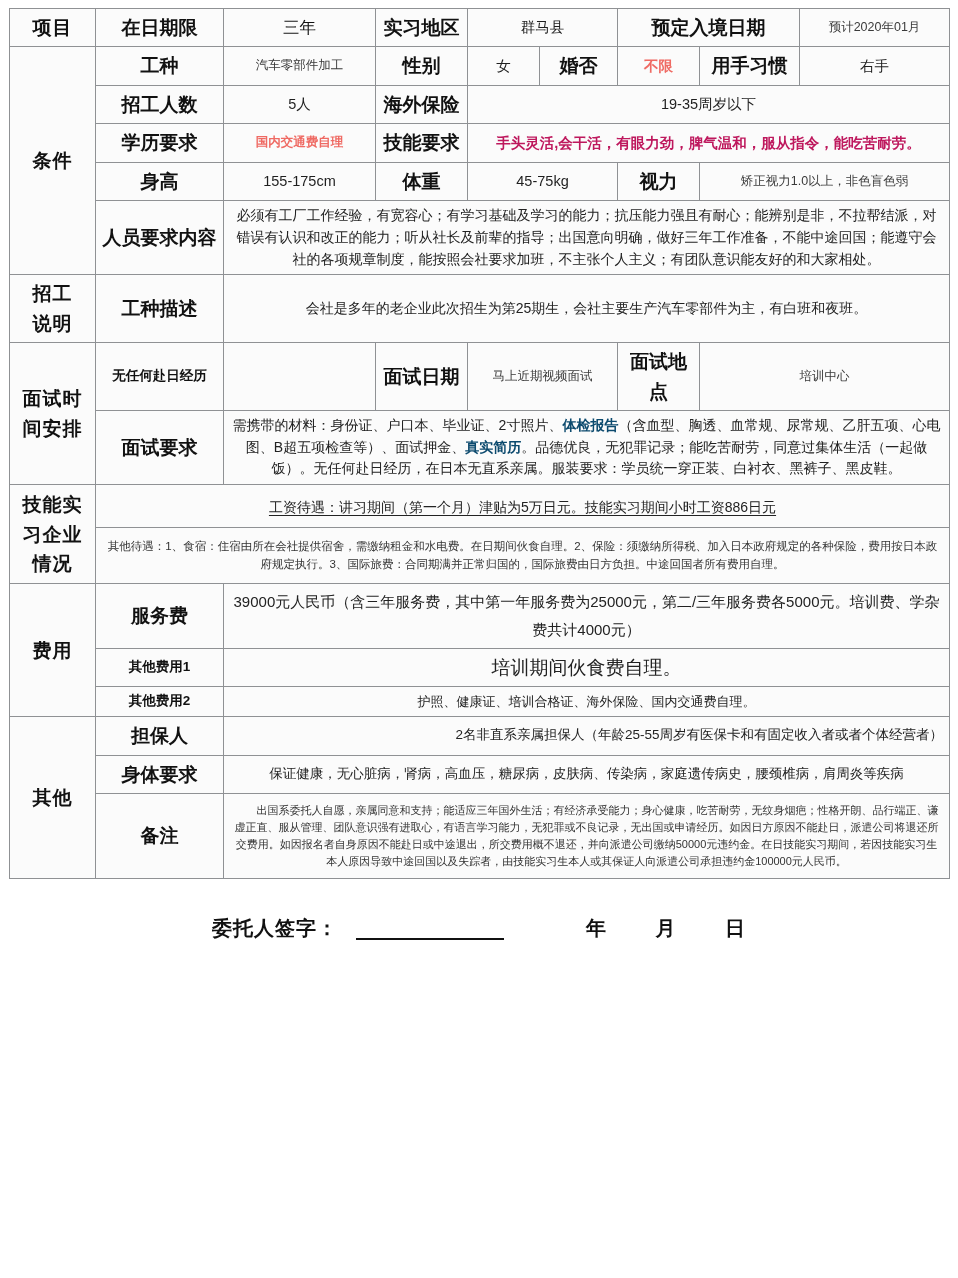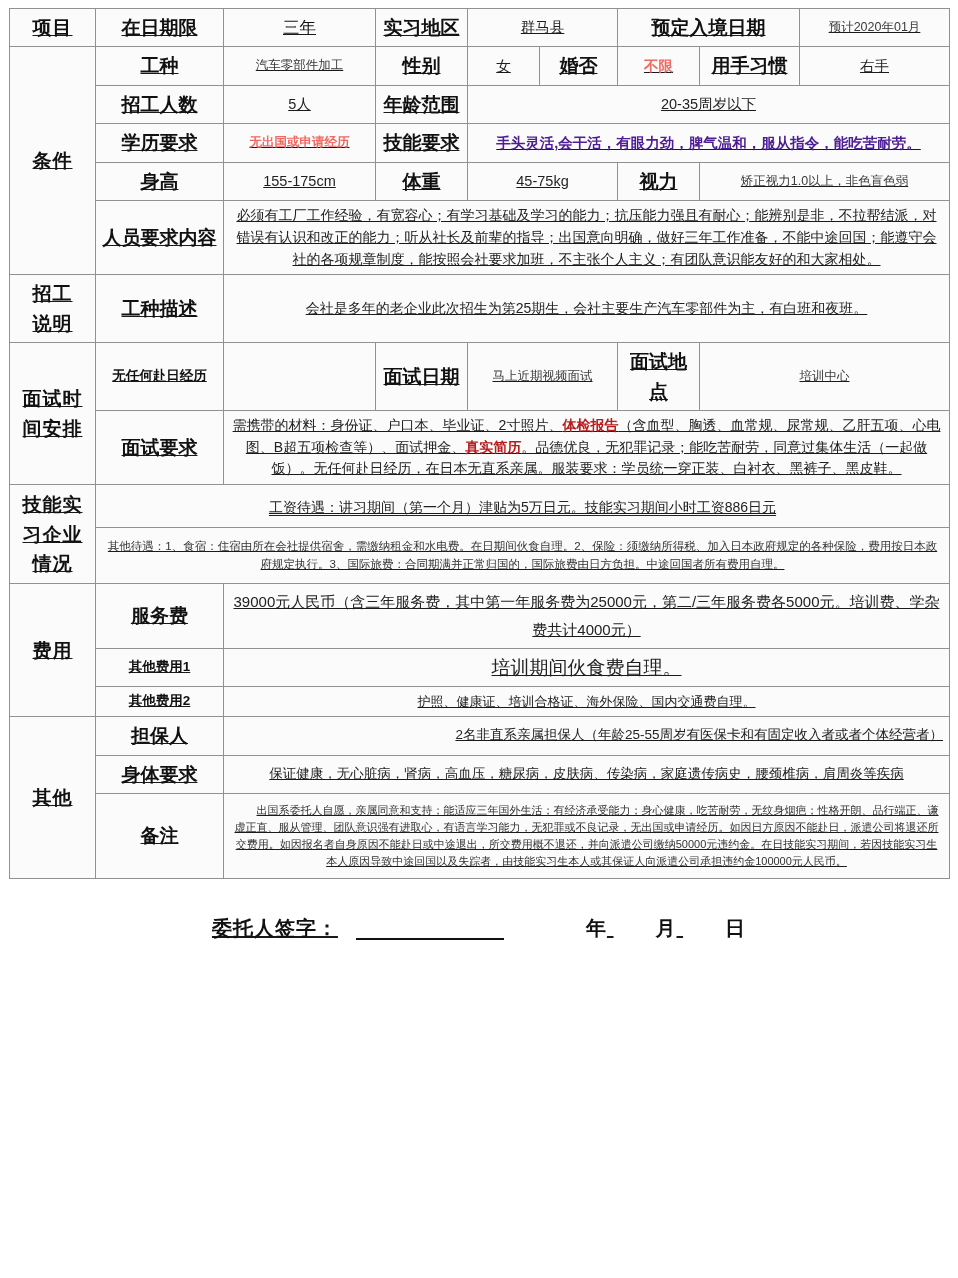--- a/index.html
+++ b/index.html
@@ -15,21 +15,20 @@
     color: #1a1a1a;
     overflow: hidden;
   }
 
   .sheet {
     width: 958px;
     height: 904px;
     position: relative;
     background: #fff;
     padding: 8px 9px 0 9px;
-    text-decoration: underline;
   }
 
   table.recruit {
     width: 940px;
     border-collapse: collapse;
     table-layout: fixed;
     background: #fdfdfd;
   }
 
   table.recruit td {
@@ -83,23 +82,23 @@
     text-align: left;
     line-height: 2.1;
   }
   .para-xs {
     font-size: 11px;
     color: #333;
     text-align: left;
     line-height: 2.25;
   }
   .left { text-align: left; }
-  .red-strong { color: #4c1d95; font-weight: bold; }
+  .red-strong { color: #be185d; font-weight: bold; }
   .red-soft   { color: #ef6a63; font-weight: bold; }
-  .red-mid    { color: #b91c1c; font-weight: bold; }
+  .red-mid    { color: #0c4a6e; font-weight: bold; }
   .uline { text-decoration: underline; text-underline-offset: 3px; }
 
   .indent { text-indent: 2em; }
 
   
   .signature {
     margin-top: 36px;
     width: 940px;
     display: flex;
     justify-content: center;
@@ -158,27 +157,27 @@
       <td class="val">女</td>
       <td class="lbl">婚否</td>
       <td class="val red-soft">不限</td>
       <td class="lbl">用手习惯</td>
       <td class="val">右手</td>
     </tr>
 
     <tr>
       <td class="lbl">招工人数</td>
       <td class="val">5人</td>
-      <td class="lbl">年龄范围</td>
-      <td class="val left" colspan="5">20-35周岁以下</td>
+      <td class="lbl">海外保险</td>
+      <td class="val left" colspan="5">19-35周岁以下</td>
     </tr>
 
     <tr>
       <td class="lbl">学历要求</td>
-      <td class="val-sm red-soft">无出国或申请经历</td>
+      <td class="val-sm red-soft">国内交通费自理</td>
       <td class="lbl">技能要求</td>
       <td class="val red-strong" colspan="5">手头灵活,会干活，有眼力劲，脾气温和，服从指令，能吃苦耐劳。</td>
     </tr>
 
     <tr>
       <td class="lbl left">身高</td>
       <td class="val">155-175cm</td>
       <td class="lbl left">体重</td>
       <td class="val left" colspan="2">45-75kg</td>
       <td class="lbl left">视力</td>

